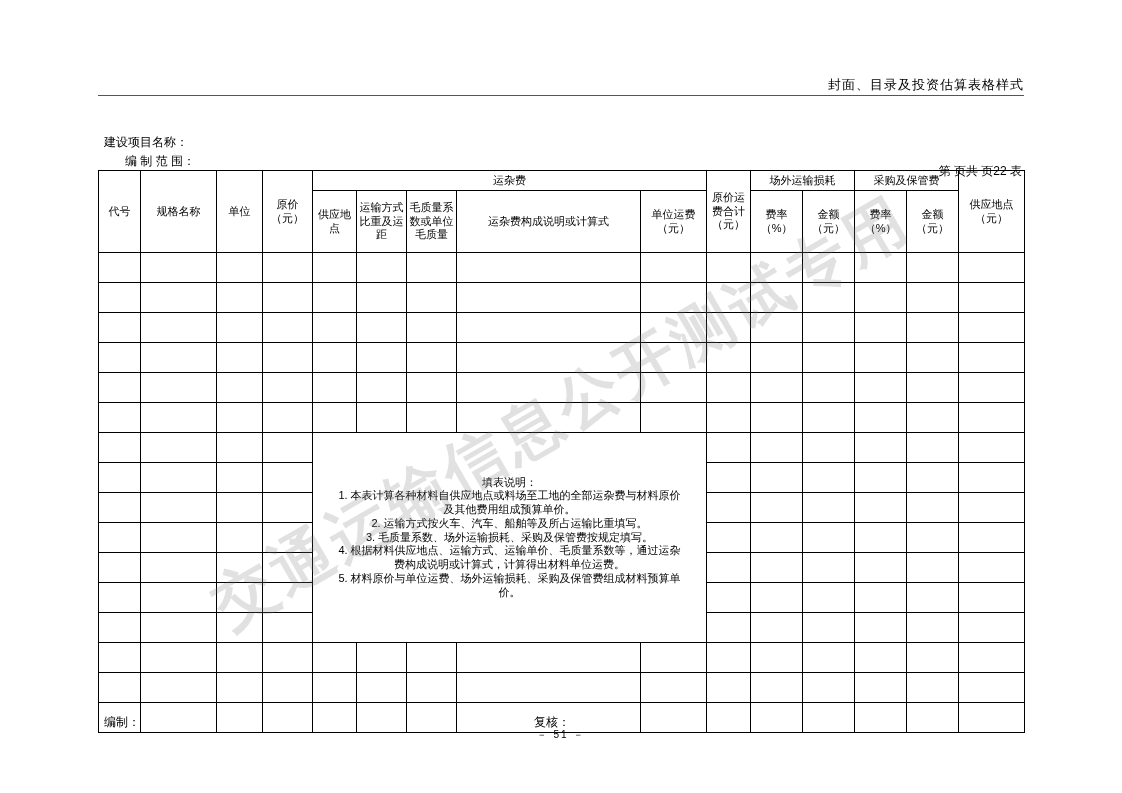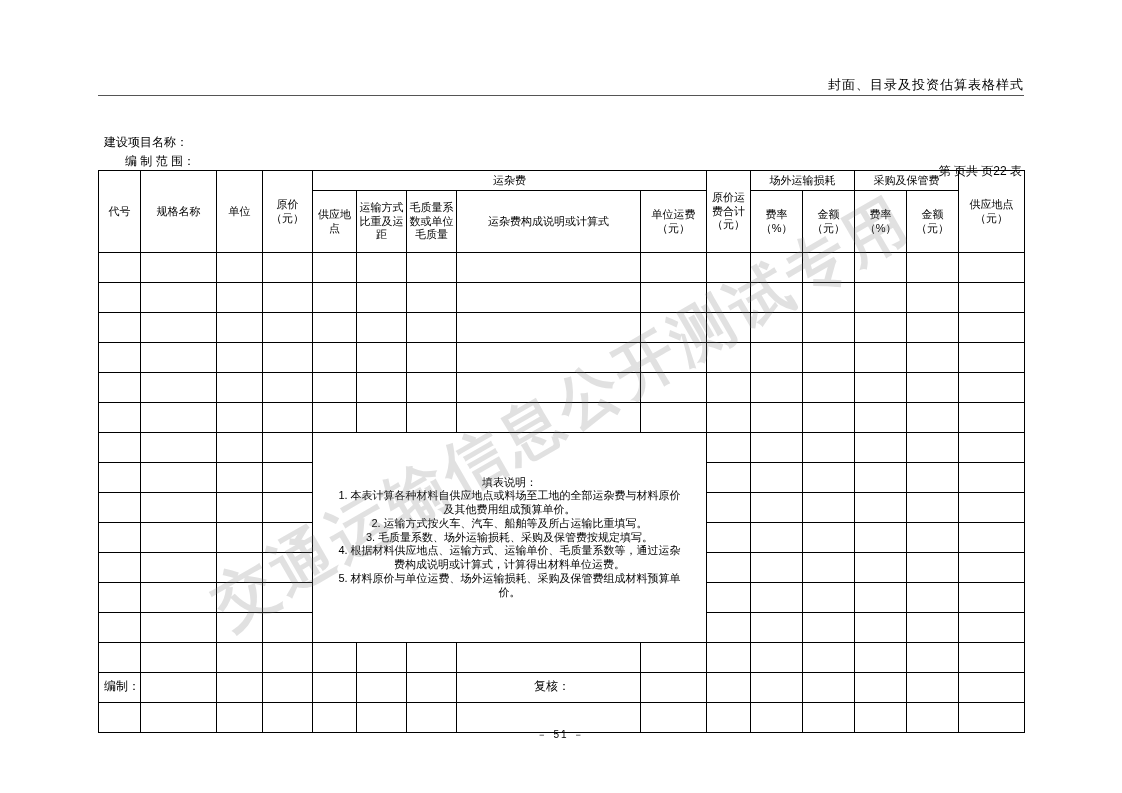--- a/index.html
+++ b/index.html
@@ -108,20 +108,21 @@
     padding: 5px 8px 5px 8px;
     font-size: 11.5px;
     line-height: 1.55;
   }
   .note-cell .note-line { white-space: nowrap; }
 
   
   .foot {
     position: absolute;
     font-size: 12px;
+    margin-top: 36px;
   }
   .foot-left { left: 104px; top: 678px; }
   .foot-mid  { left: 534px; top: 678px; }
   .pageno {
     position: absolute;
     left: 0; right: 0;
     top: 728px;
     text-align: center;
     font-size: 10px;
     letter-spacing: 2px;

